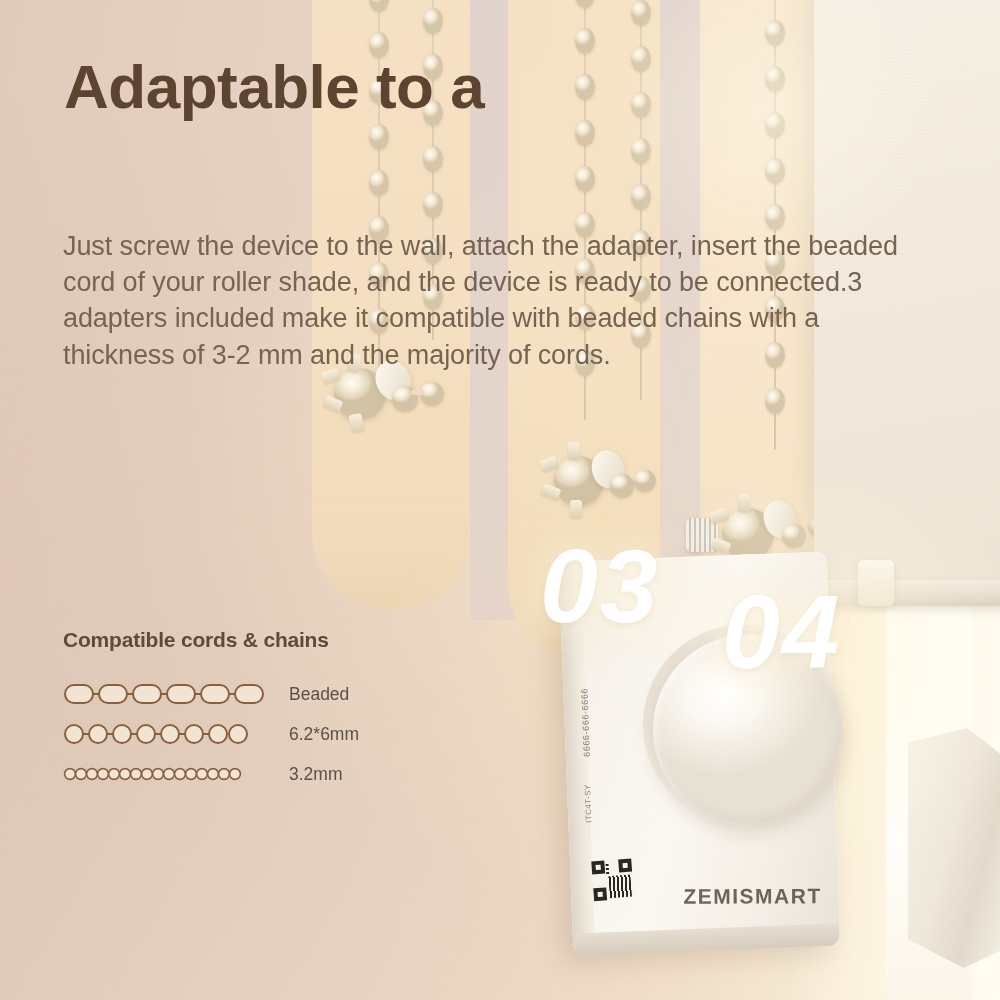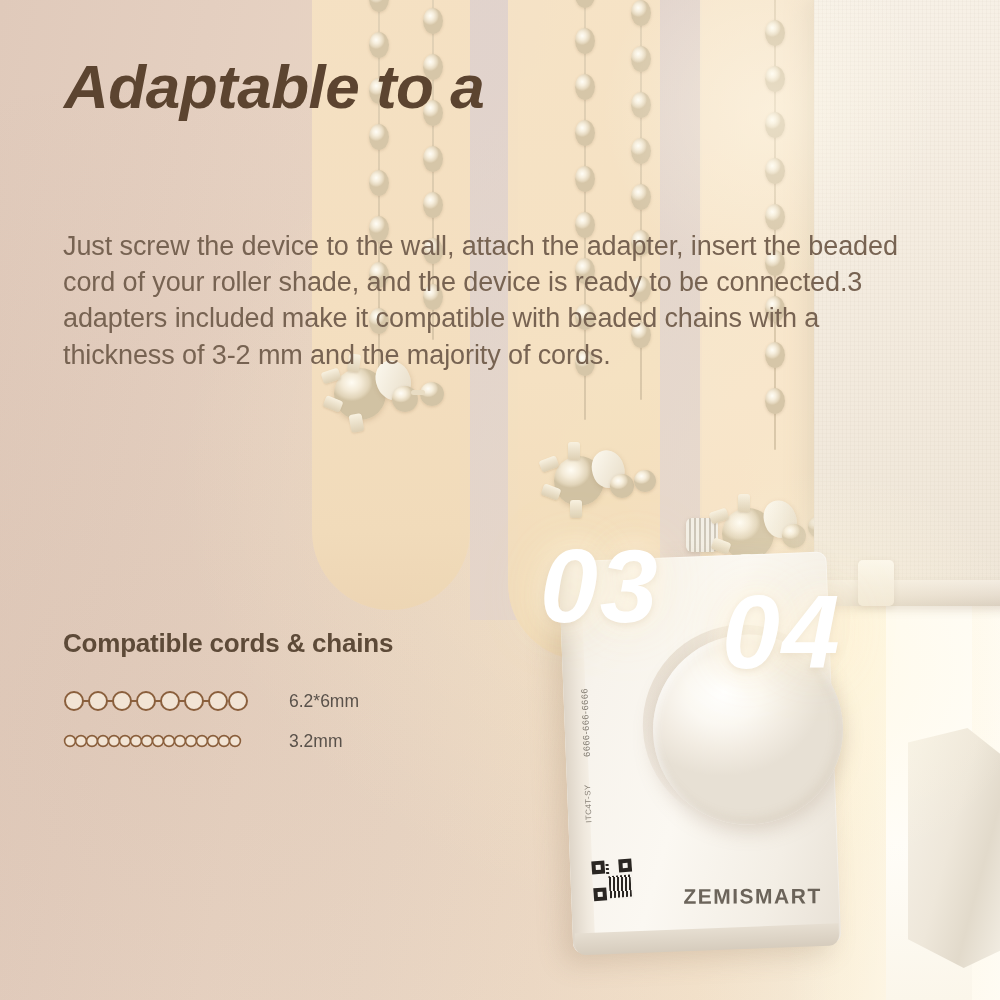--- a/index.html
+++ b/index.html
@@ -121,36 +121,36 @@
       linear-gradient(#f7f4ee,#f7f4ee) 4px 31px/5px 5px no-repeat;}
   .sn{position:absolute;left:16px;top:196px;transform-origin:left top;transform:rotate(-90deg);
     font-size:9px;letter-spacing:.6px;color:#6e675d;white-space:nowrap;opacity:.85;}
   .sn-mark{position:absolute;left:16px;top:262px;transform-origin:left top;transform:rotate(-90deg);
     font-size:8px;letter-spacing:.4px;color:#6e675d;white-space:nowrap;opacity:.8;}
   .brandmark{position:absolute;left:112px;top:330px;font-size:21px;letter-spacing:1.5px;
     font-weight:700;color:#4e463c;opacity:.82;transform:rotate(2deg);}
 
   
   .headline{position:absolute;left:64px;top:50px;width:720px;
-    font-size:62px;line-height:1.20;font-weight:700;color:#5c4430;letter-spacing:-.5px;font-style:italic;}
+    font-size:62px;line-height:1.20;font-weight:700;color:#5c4430;letter-spacing:-.5px;}
   .headline .ln{display:block;}
   .body{position:absolute;left:63px;top:228px;width:860px;
     font-size:27px;line-height:1.34;color:#776352;font-weight:400;letter-spacing:-.1px;}
 
   
   .step{position:absolute;color:#fff;font-weight:700;font-style:italic;
     letter-spacing:2px;line-height:1;
     text-shadow:0 0 28px rgba(255,246,225,.95),0 0 58px rgba(255,240,205,.8),0 2px 6px rgba(170,140,105,.25);}
   .s01{left:326px;top:452px;font-size:104px;}
   .s02{left:540px;top:534px;font-size:104px;}
   .s03{left:722px;top:580px;font-size:104px;}
 
   
   .compat{position:absolute;left:63px;top:628px;width:420px;}
-  .compat-title{font-size:26px;font-weight:700;color:#5d4a38;letter-spacing:-.2px;margin-bottom:22px;}
+  .compat-title{font-size:21px;font-weight:700;color:#5d4a38;letter-spacing:-.2px;margin-bottom:22px;}
   .crow{display:flex;align-items:center;height:40px;}
   .cgraphic{width:210px;height:30px;position:relative;flex:0 0 210px;}
   .clabel{font-size:17.5px;color:#59514a;margin-left:16px;}
   .cgraphic svg{display:block;}
 
   
   .glow-br{position:absolute;right:-40px;bottom:120px;width:420px;height:420px;border-radius:50%;
     background:radial-gradient(circle,rgba(255,247,222,.55) 0%,rgba(255,245,218,0) 68%);}
   .glow-tr{position:absolute;right:60px;top:-60px;width:340px;height:340px;border-radius:50%;
     background:radial-gradient(circle,rgba(255,250,235,.45) 0%,rgba(255,250,235,0) 70%);}
@@ -312,20 +312,40 @@
   </div>
 
   <div class="body">Just screw the device to the wall, attach the adapter, insert the beaded cord of your roller shade, and the device is ready to be connected.3 adapters included make it compatible with beaded chains with a thickness of 3-2 mm and the majority of cords.</div>
 
   <div class="step s02">03</div>
   <div class="step s03">04</div>
 
   <div class="compat">
     <div class="compat-title">Compatible cords &amp; chains</div>
 
+    <div class="crow">
+      <div class="cgraphic">
+        <svg width="210" height="30" viewBox="0 0 210 30">
+          <g fill="#f2e4d4" stroke="#8a5f3c" stroke-width="2">
+            <line x1="28" y1="15" x2="40" y2="15"></line>
+              <line x1="62" y1="15" x2="74" y2="15"></line>
+            <line x1="96" y1="15" x2="108" y2="15"></line>
+              <line x1="130" y1="15" x2="142" y2="15"></line>
+            <line x1="164" y1="15" x2="176" y2="15"></line>
+            <rect x="2" y="6" width="28" height="18" rx="9"></rect>
+            <rect x="36" y="6" width="28" height="18" rx="9"></rect>
+            <rect x="70" y="6" width="28" height="18" rx="9"></rect>
+            <rect x="104" y="6" width="28" height="18" rx="9"></rect>
+            <rect x="138" y="6" width="28" height="18" rx="9"></rect>
+            <rect x="172" y="6" width="28" height="18" rx="9"></rect>
+          </g>
+        </svg>
+      </div>
+      <div class="clabel">Beaded</div>
+    </div>
 
     <div class="crow">
       <div class="cgraphic">
         <svg width="210" height="30" viewBox="0 0 210 30">
           <g fill="#f2e4d4" stroke="#8a5f3c" stroke-width="2">
             <line x1="20" y1="15" x2="26" y2="15"></line>
               <line x1="44" y1="15" x2="50" y2="15"></line>
             <line x1="68" y1="15" x2="74" y2="15"></line>
               <line x1="92" y1="15" x2="98" y2="15"></line>
             <line x1="116" y1="15" x2="122" y2="15"></line>

